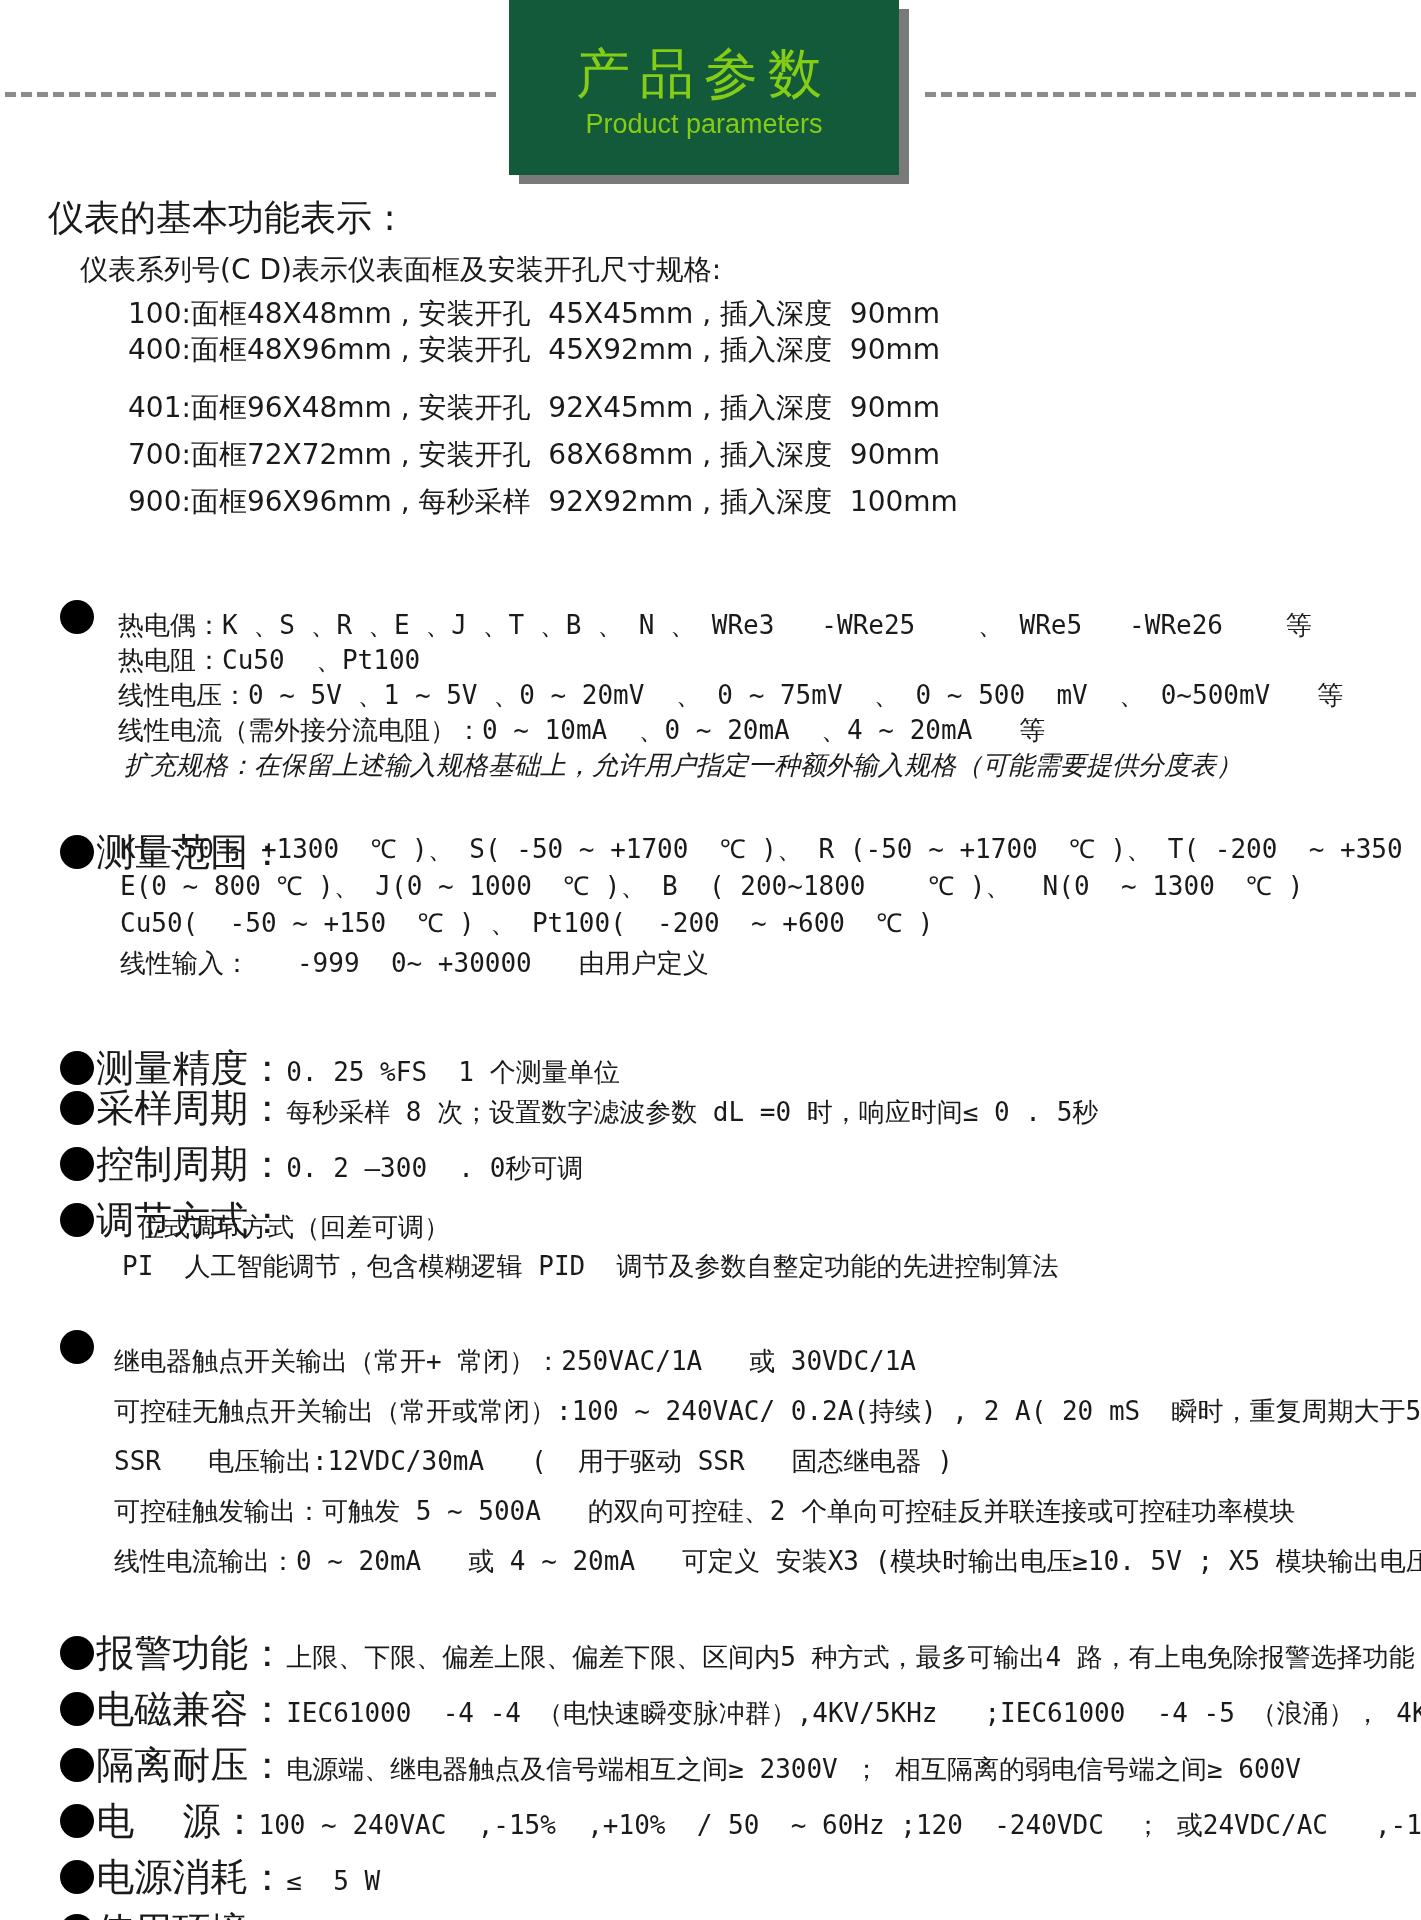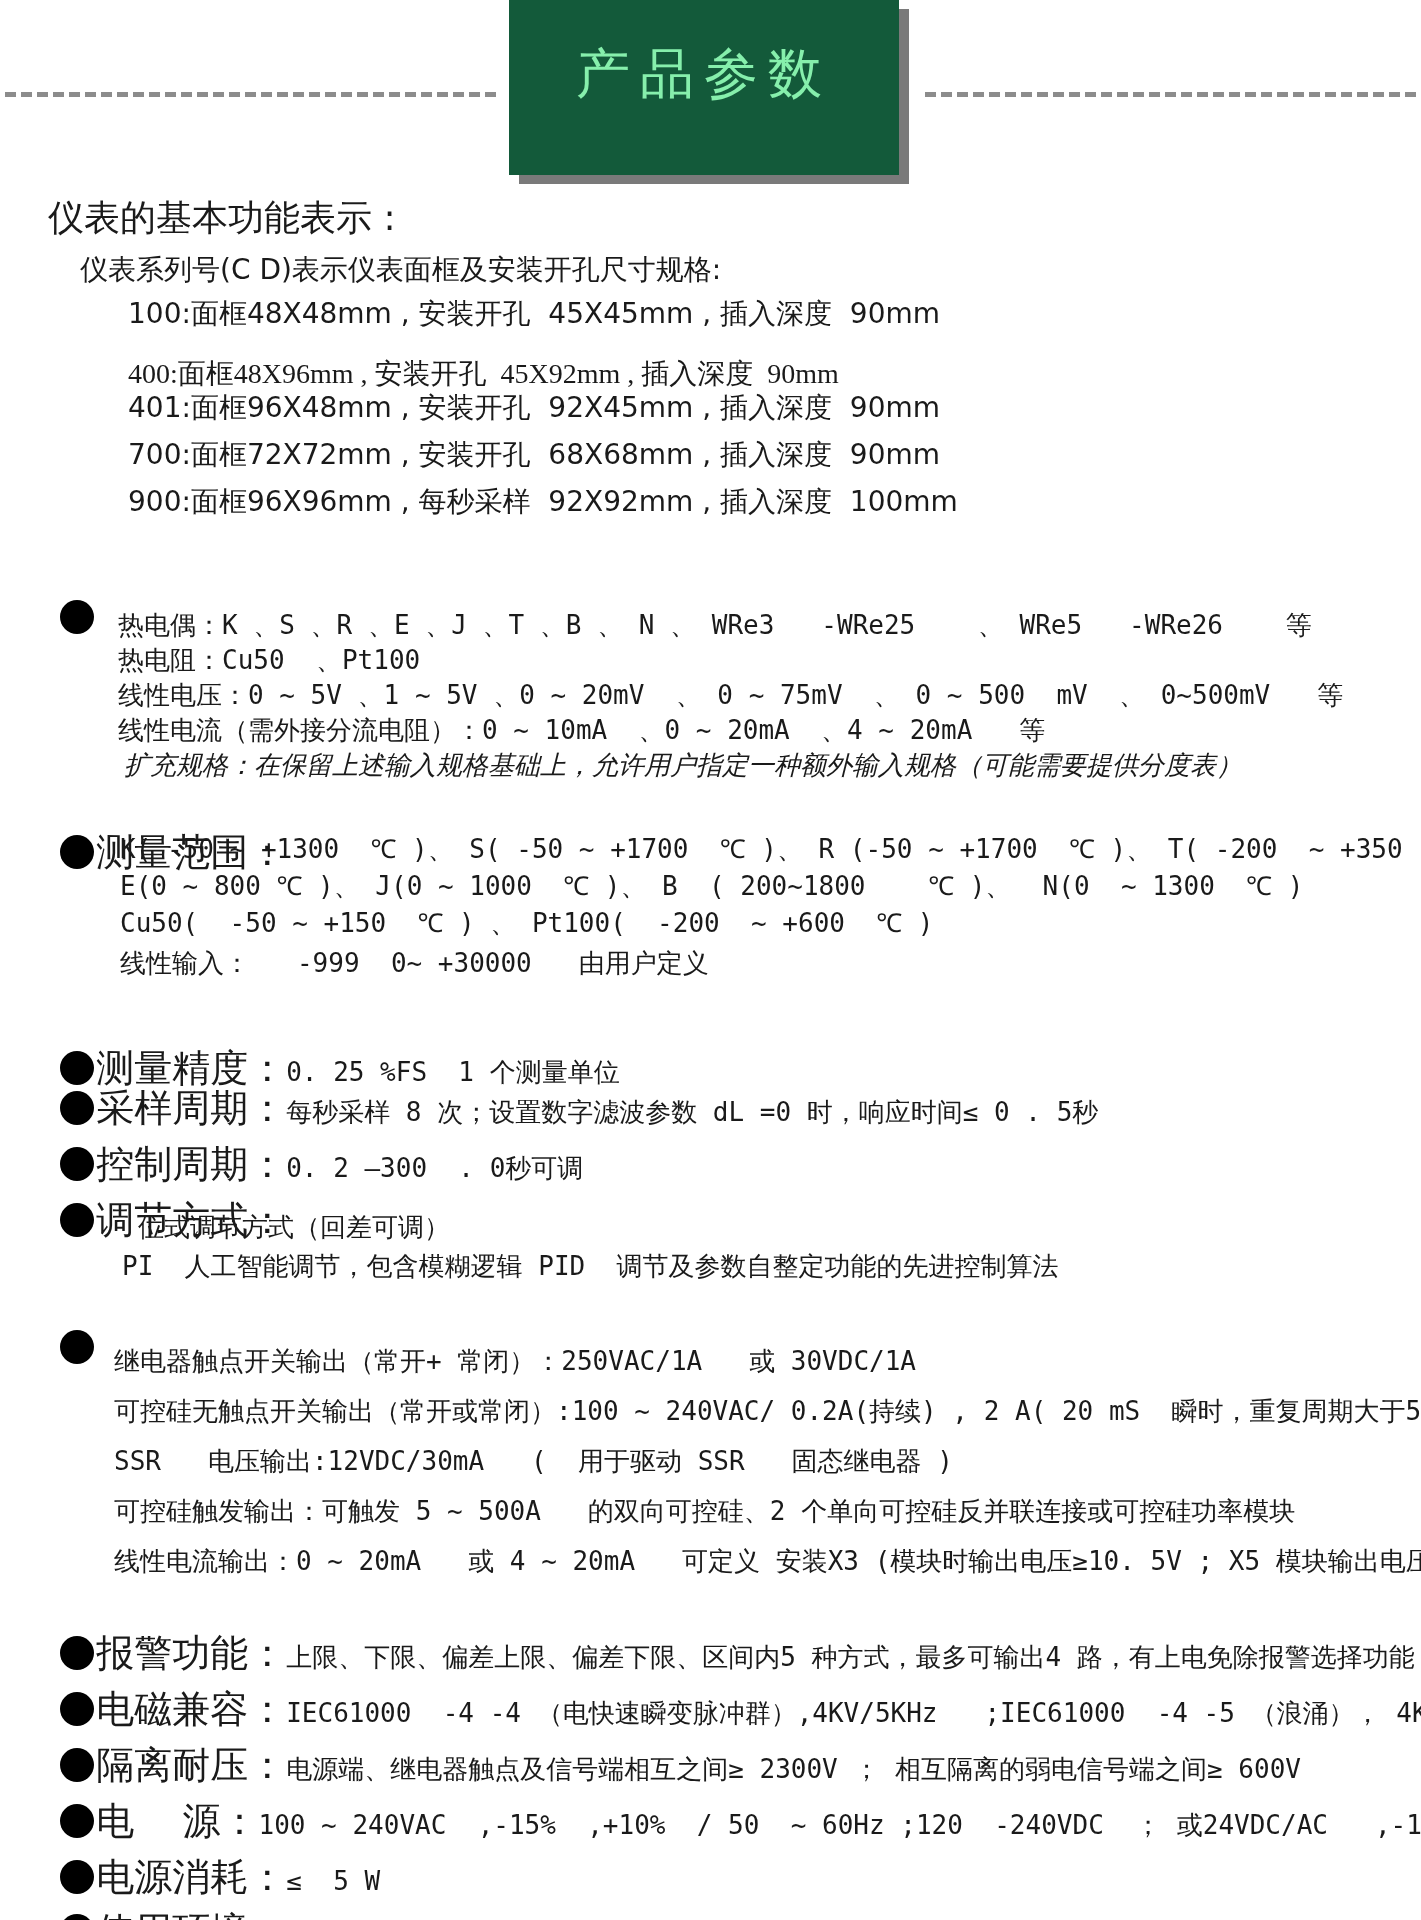--- a/index.html
+++ b/index.html
@@ -13,21 +13,21 @@
     background-image: repeating-linear-gradient(to right, #8c8c8c 0 11px, transparent 11px 16px);
   }
   .dash.left { left: 5px; width: 495px; }
   .dash.right { left: 925px; width: 496px; }
   .banner-shadow {
     position: absolute; left: 519px; top: 9px; width: 390px; height: 175px;
     background: #7a7a7a;
   }
   .banner {
     position: absolute; left: 509px; top: 0; width: 390px; height: 175px;
-    background: #135a3a; color: #86efac; text-align: center;
+    background: #135a3a; color: #84cc16; text-align: center;
   }
   .banner .cn {
     font-family: "DejaVu Sans", sans-serif;
     font-size: 54px; letter-spacing: 10px; margin-top: 44px; line-height: 60px;
   }
   .banner .en {
     font-family: "Liberation Sans", sans-serif;
     font-size: 27px; margin-top: 4px; line-height: 32px;
   }
   .line { position: absolute; white-space: pre; line-height: 1; }
@@ -40,26 +40,27 @@
   .bullet { display: inline-block; width: 34px; height: 34px; border-radius: 50%; background: #000; vertical-align: -4px; margin-right: 2px; }
 </style>
 </head>
 <body>
 
 <div class="dash left"></div>
 <div class="dash right"></div>
 <div class="banner-shadow"></div>
 <div class="banner">
   <div class="cn">产品参数</div>
+  <div class="en">Product parameters</div>
 </div>
 
 <div class="line h1" style="top:200px;">仪表的基本功能表示 :</div>
 <div class="line sub" style="left:80px; top:256px;">仪表系列号(C D)表示仪表面框及安装开孔尺寸规格:</div>
 <div class="line spec" style="left:128px; top:300px;">100:面框48X48mm , 安装开孔  45X45mm , 插入深度  90mm</div>
-<div class="line spec" style="left:128px; top:360px;font-family:Liberation Serif, serif;">400:面框48X96mm , 安装开孔  45X92mm , 插入深度  90mm</div>
+<div class="line spec" style="left:128px; top:336px;">400:面框48X96mm , 安装开孔  45X92mm , 插入深度  90mm</div>
 <div class="line spec" style="left:128px; top:394px;">401:面框96X48mm , 安装开孔  92X45mm , 插入深度  90mm</div>
 <div class="line spec" style="left:128px; top:441px;">700:面框72X72mm , 安装开孔  68X68mm , 插入深度  90mm</div>
 <div class="line spec" style="left:128px; top:488px;">900:面框96X96mm , 每秒采样  92X92mm , 插入深度  100mm</div>
 
 <div class="line sec" style="top:560px;">
   <span class="bullet"></span>
 </div>
 <div class="line item" style="left:118px; top:612px;">热电偶：K 、S 、R 、E 、J 、T 、B 、 N 、 WRe3   -WRe25    、 WRe5   -WRe26    等</div>
 <div class="line item" style="left:118px; top:647px;">热电阻：Cu50  、Pt100</div>
 <div class="line item" style="left:118px; top:682px;">线性电压：0 ~ 5V 、1 ~ 5V 、0 ~ 20mV  、 0 ~ 75mV  、 0 ~ 500  mV  、 0~500mV   等</div>

